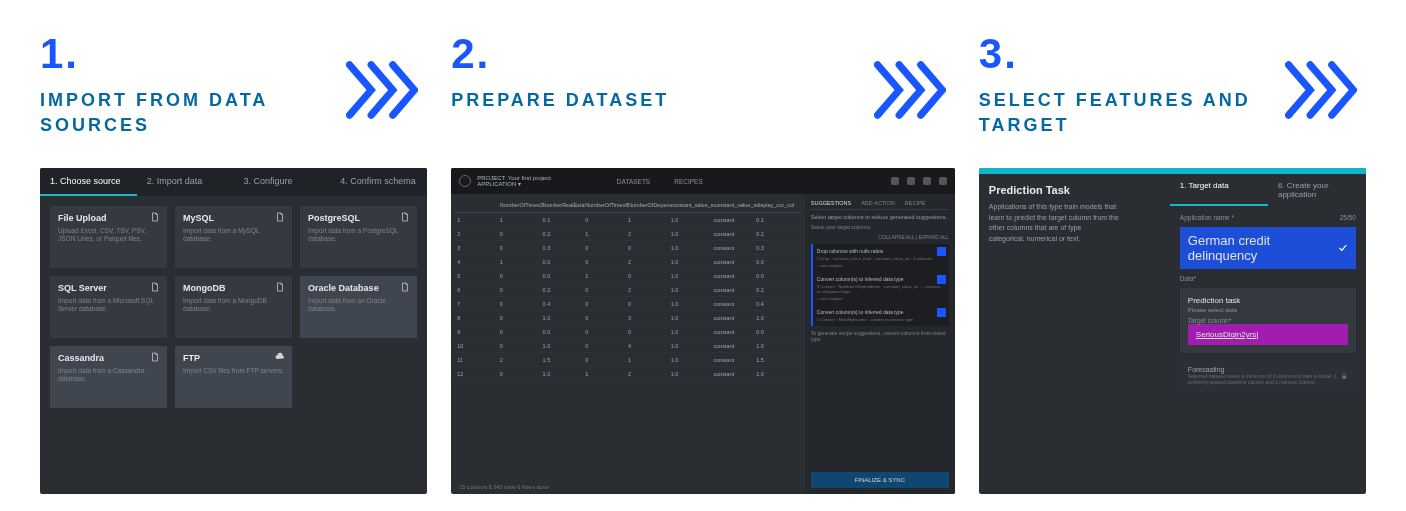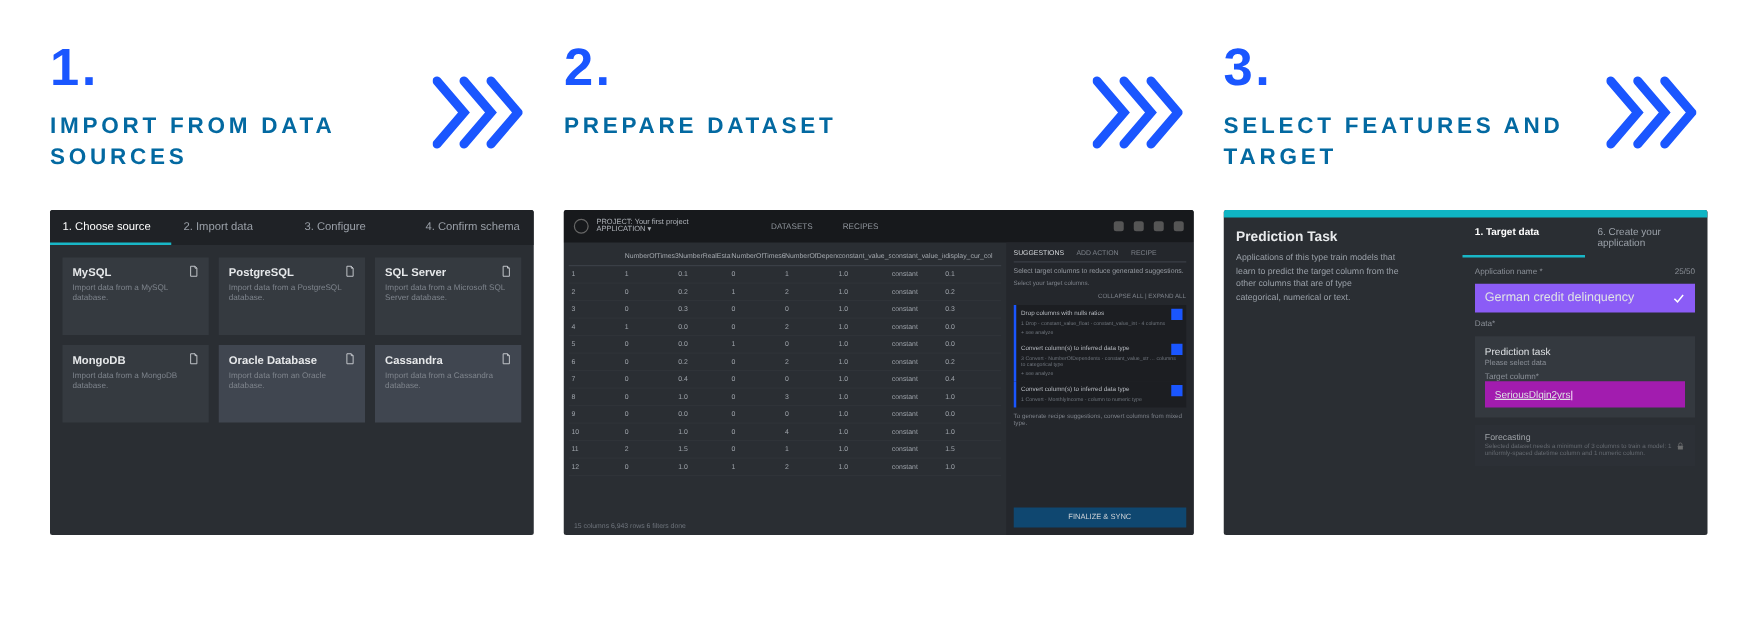--- a/index.html
+++ b/index.html
@@ -5,21 +5,21 @@
   * { box-sizing: border-box; margin: 0; padding: 0; }
   body { font-family: Arial, Helvetica, sans-serif; background: #fff; width: 1406px; padding: 30px 40px; }
   .steps-row { display: flex; gap: 24px; align-items: flex-start; }
   .step { flex: 1; display: flex; flex-direction: column; }
   .step-header { display: flex; align-items: flex-start; margin-bottom: 18px; min-height: 120px; }
   .step-titlecol { flex: 1; }
   .step-num { font-size: 42px; font-weight: 800; color: #1a56ff; letter-spacing: 2px; margin-bottom: 10px; }
   .step-title { font-size: 18px; font-weight: 600; color: #0369a1; letter-spacing: 3px; line-height: 1.4; text-transform: uppercase; }
   .chev { width: 90px; display: flex; align-items: center; justify-content: center; padding-top: 30px; }
   .chev svg { width: 72px; height: 60px; }
-  .shot { width: 100%; background: #2a2e33; color: #c9ccd0; font-size: 8px; height: 260px; position: relative; overflow: hidden; border-radius: 2px; }
+  .shot { width: 100%; background: #2a2e33; color: #c9ccd0; font-size: 8px; height: 326px; position: relative; overflow: hidden; border-radius: 2px; }
 
   
   .s1-tabs { display: flex; background: #1f2226; font-size: 9px; color: #9aa0a8; }
   .s1-tabs div { flex: 1; padding: 8px 10px; }
   .s1-tabs .active { color: #fff; border-bottom: 2px solid #19b7c7; }
   .s1-grid { display: grid; grid-template-columns: repeat(3,1fr); grid-auto-rows: 62px; gap: 8px; padding: 10px; }
   .card { background: #353a40; padding: 7px 8px; position: relative; }
   .card.dark { background: #404650; }
   .card-title { color: #e6e8ea; font-size: 9px; font-weight: 600; margin-bottom: 4px; }
   .card-sub { color: #7e848c; font-size: 6.5px; line-height: 1.3; }
@@ -51,24 +51,24 @@
 
   
   .s3-top { height: 6px; background: #0fb5c4; }
   .s3-body { display: flex; height: calc(100% - 6px); gap: 41px; }
   .s3-left { flex: 0 0 150px; padding: 10px; }
   .s3-left h4 { font-size: 11px; color: #e8eaec; font-weight: 600; margin-bottom: 6px; }
   .s3-left p { font-size: 7px; color: #9aa0a8; line-height: 1.5; }
   .s3-right { flex: 1; padding: 0; }
   .s3-tabs { display: flex; font-size: 8px; color: #9aa0a8; }
   .s3-tabs div { flex: 1; padding: 7px 10px; }
-  .s3-tabs .act { color: #fff; border-bottom: 2px solid #19b7c7; font-weight: bold; }
+  .s3-tabs .act { color: #fff; border-bottom: 2px solid #19b7c7; }
   .s3-form { padding: 8px 10px; display: flex; flex-direction: column; gap: 6px; }
   .s3-lbl { font-size: 6.5px; color: #8a8f97; }
-  .s3-field { background: #8b5cf6; padding: 6px 8px; font-size: 10px; color: #dfe2e5; display: flex; justify-content: space-between; align-items: center; }
+  .s3-field { background: #1d4ed8; padding: 6px 8px; font-size: 13px; color: #dfe2e5; display: flex; justify-content: space-between; align-items: center; }
   .s3-box { background: #34393f; padding: 8px; }
   .s3-box .t { font-size: 8px; color: #dfe2e5; margin-bottom: 2px; }
   .s3-box .st { font-size: 6px; color: #8a8f97; margin-bottom: 4px; }
   .s3-input { background: #a21caf; padding: 6px 8px; font-size: 8px; color: #dfe2e5; text-decoration: underline; }
   .cursor::after { content:"|"; color:#fff; }
   .s3-forecast { background: #2e3238; padding: 7px 8px; display: flex; justify-content: space-between; align-items: center; opacity: .7; }
   .s3-forecast .ft { font-size: 7px; color: #cfd3d8; }
   .s3-forecast .fs { font-size: 5px; color: #7d828a; }
 </style>
 </head>
@@ -96,20 +96,28 @@
         <div>2. Import data</div>
         <div>3. Configure</div>
         <div>4. Confirm schema</div>
       </div>
       <div class="s1-grid" id="s1grid">
           <div class="card">
             <svg class="card-ic" viewBox="0 0 20 20">
               <path d="M5 2h7l3 3v13H5z" fill="none" stroke="currentColor" stroke-width="1.5"></path>
               <path d="M12 2v3h3" fill="none" stroke="currentColor" stroke-width="1.5"></path>
             </svg>
+            <div class="card-title">File Upload</div>
+            <div class="card-sub">Upload Excel, CSV, TSV, PSV, JSON Lines, or Parquet files.</div>
+          </div>
+          <div class="card">
+            <svg class="card-ic" viewBox="0 0 20 20">
+              <path d="M5 2h7l3 3v13H5z" fill="none" stroke="currentColor" stroke-width="1.5"></path>
+              <path d="M12 2v3h3" fill="none" stroke="currentColor" stroke-width="1.5"></path>
+            </svg>
             <div class="card-title">MySQL</div>
             <div class="card-sub">Import data from a MySQL database.</div>
           </div>
           <div class="card">
             <svg class="card-ic" viewBox="0 0 20 20">
               <path d="M5 2h7l3 3v13H5z" fill="none" stroke="currentColor" stroke-width="1.5"></path>
               <path d="M12 2v3h3" fill="none" stroke="currentColor" stroke-width="1.5"></path>
             </svg>
             <div class="card-title">PostgreSQL</div>
             <div class="card-sub">Import data from a PostgreSQL database.</div>
@@ -138,20 +146,27 @@
             <div class="card-title">Oracle Database</div>
             <div class="card-sub">Import data from an Oracle database.</div>
           </div>
           <div class="card dark">
             <svg class="card-ic" viewBox="0 0 20 20">
               <path d="M5 2h7l3 3v13H5z" fill="none" stroke="currentColor" stroke-width="1.5"></path>
               <path d="M12 2v3h3" fill="none" stroke="currentColor" stroke-width="1.5"></path>
             </svg>
             <div class="card-title">Cassandra</div>
             <div class="card-sub">Import data from a Cassandra database.</div>
+          </div>
+          <div class="card dark">
+            <svg class="card-ic" viewBox="0 0 20 20">
+              <path d="M5 14a4 4 0 010-8 5 5 0 0110 1 3 3 0 010 6z"></path>
+            </svg>
+            <div class="card-title">FTP</div>
+            <div class="card-sub">Import CSV files from FTP servers.</div>
           </div>
         </div>
     </div>
   </div>
 
   <div class="step">
     <div class="step-header">
       <div class="step-titlecol">
         <div class="step-num">2.</div>
         <div class="step-title">PREPARE DATASET</div>

